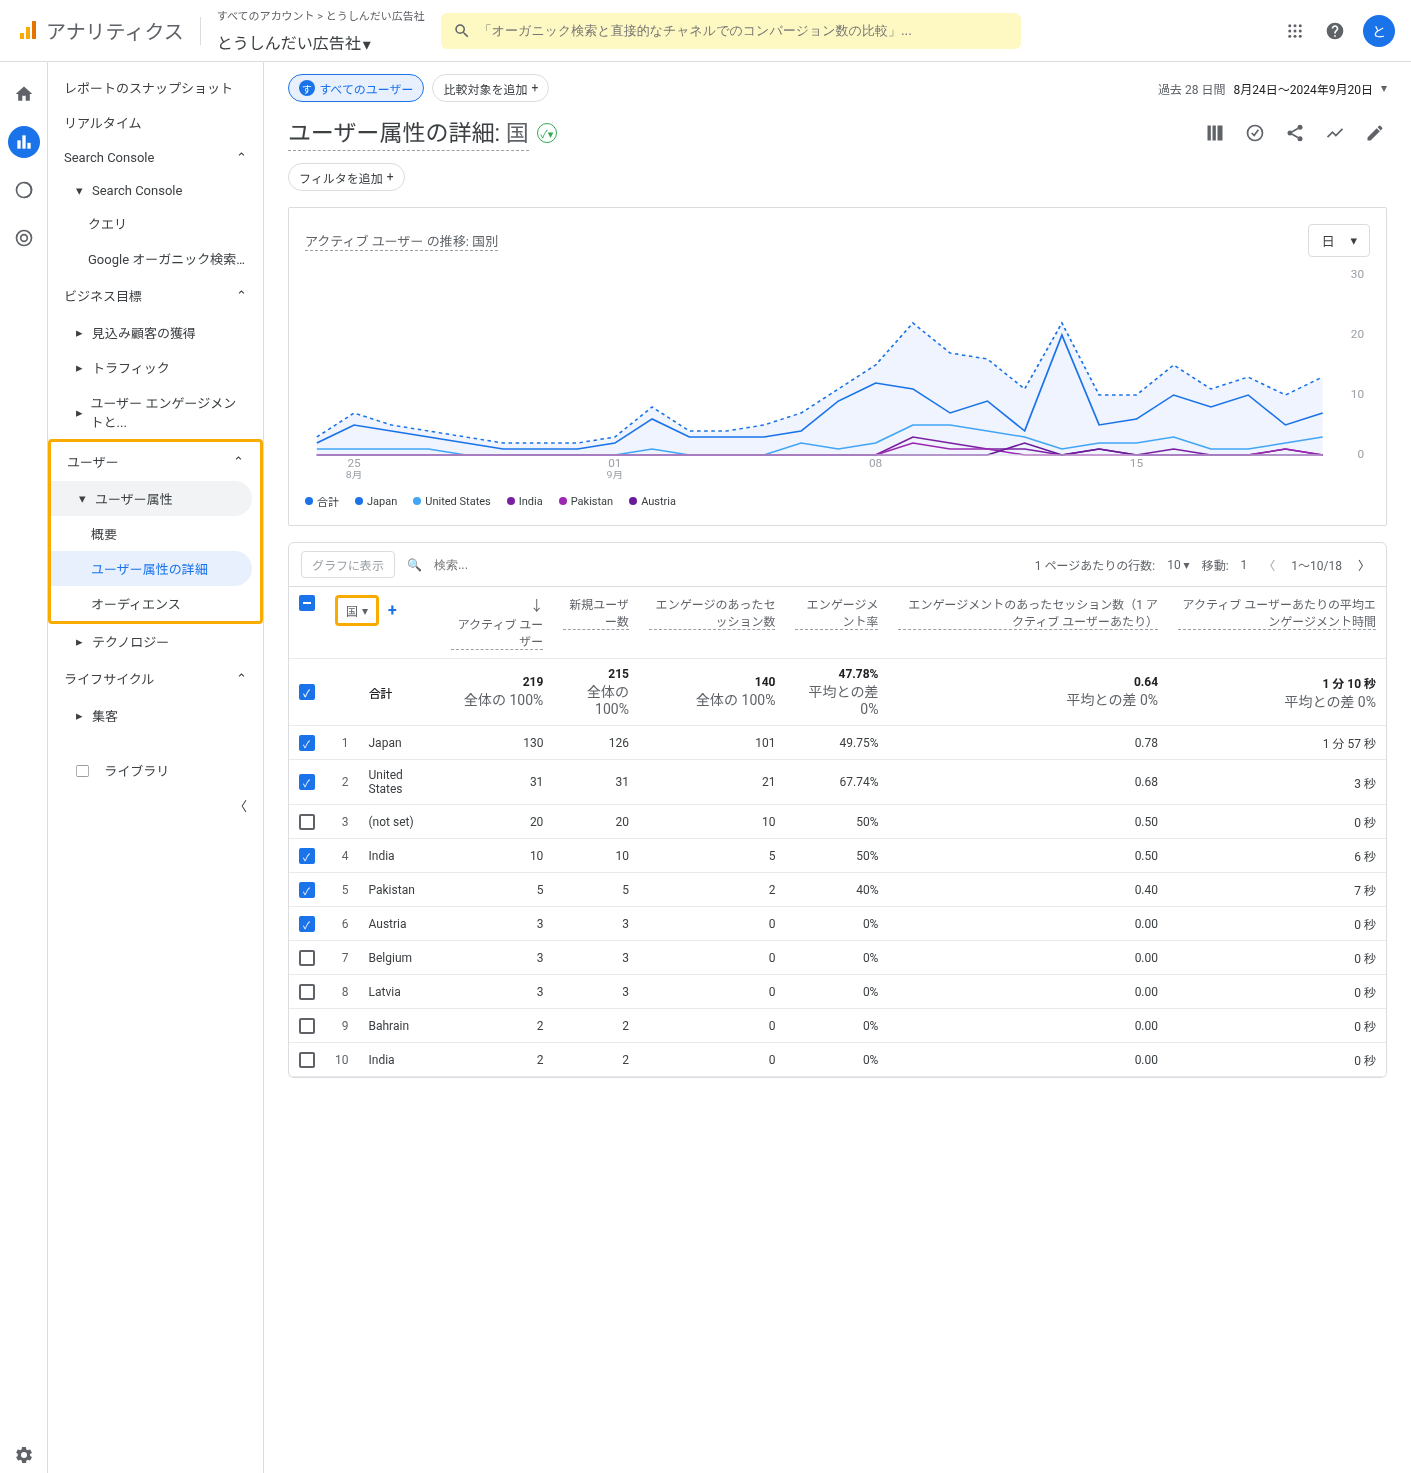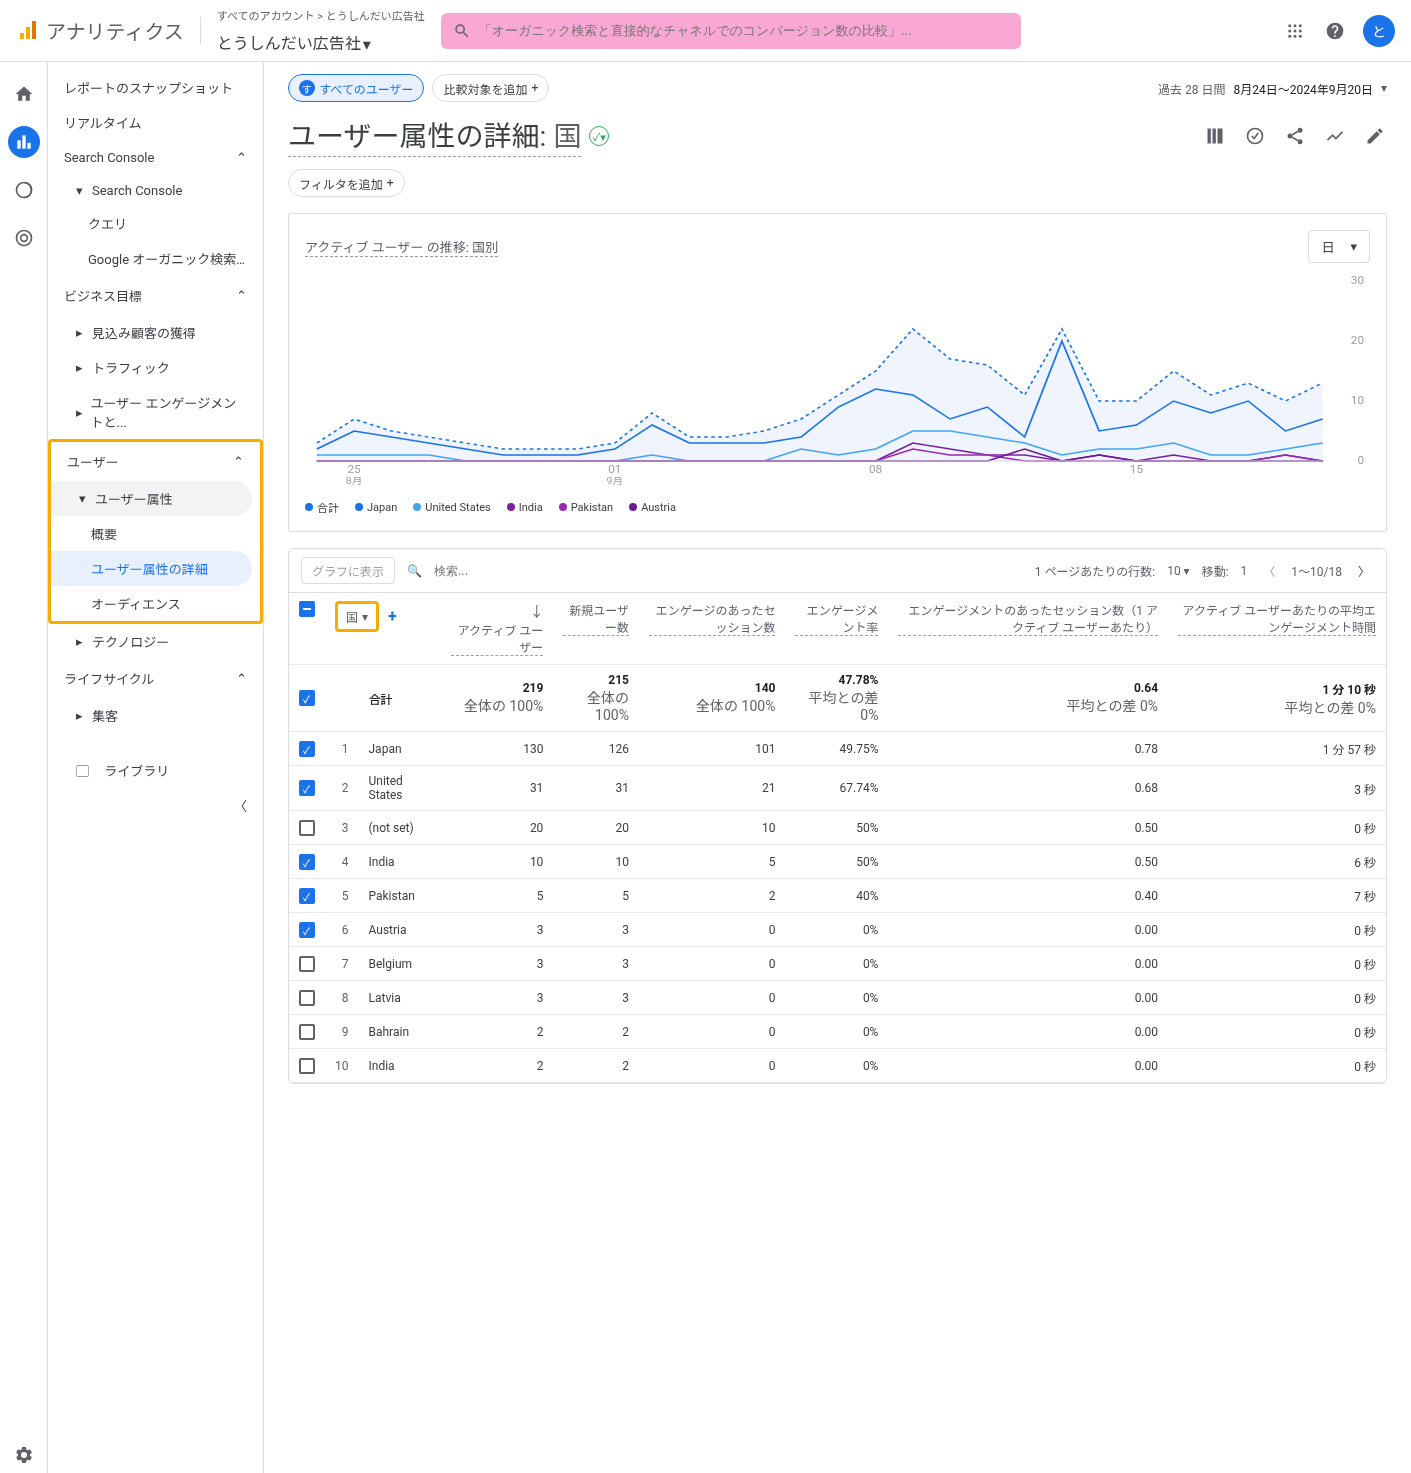--- a/index.html
+++ b/index.html
@@ -6,21 +6,21 @@
 body { font-family: Roboto, "Noto Sans JP", Arial, sans-serif; font-size: 13px; color: #3c4043; background: #fff; }
 
 
 .header { display: flex; align-items: center; height: 62px; padding: 0 16px; border-bottom: 1px solid #dadce0; gap: 16px; }
 .logo { display: flex; align-items: center; gap: 6px; }
 .logo-icon { width: 24px; height: 24px; }
 .logo-text { font-size: 20px; color: #5f6368; }
 .divider-v { width: 1px; height: 28px; background: #dadce0; }
 .account-selector { font-size: 11px; color: #5f6368; }
 .account-selector .property { font-size: 16px; color: #3c4043; display: flex; align-items: flex-end; gap: 2px; margin-top: 7px; }
-.search-bar { flex: 1; display: flex; align-items: center; background: #f9a8d4; border-radius: 6px; height: 36px; padding: 0 12px; gap: 8px; max-width: 580px; }
+.search-bar { flex: 1; display: flex; align-items: center; background: #fef9c3; border-radius: 6px; height: 36px; padding: 0 12px; gap: 8px; max-width: 580px; }
 .search-bar input { border: none; background: transparent; flex: 1; font-size: 13px; color: #5f6368; outline: none; }
 .header-right { margin-left: auto; display: flex; align-items: center; gap: 16px; }
 .icon-btn { width: 24px; height: 24px; display: flex; align-items: center; justify-content: center; color: #5f6368; cursor: pointer; }
 .avatar { width: 32px; height: 32px; border-radius: 50%; background: #1a73e8; color: #fff; display: flex; align-items: center; justify-content: center; font-size: 14px; }
 
 
 .layout { display: flex; height: calc(100vh - 48px); }
 .rail { width: 48px; border-right: 1px solid #dadce0; display: flex; flex-direction: column; align-items: center; padding-top: 16px; gap: 16px; }
 .rail-item { width: 32px; height: 32px; border-radius: 50%; display: flex; align-items: center; justify-content: center; color: #5f6368; cursor: pointer; }
 .rail-item.active { background: #1a73e8; color: #fff; }
@@ -37,21 +37,21 @@
 .collapse-btn { display: flex; justify-content: flex-end; padding: 8px 16px; }
 
 .main { flex: 1; overflow: auto; background: #fff; }
 .controls { display: flex; align-items: center; padding: 12px 24px 8px; gap: 8px; }
 .chip { display: inline-flex; align-items: center; border: 1px solid #dadce0; border-radius: 16px; height: 28px; padding: 0 10px; font-size: 12px; cursor: pointer; gap: 4px; }
 .chip.primary { background: #e8f0fe; border-color: #1a73e8; color: #1a73e8; }
 .chip .badge { width: 16px; height: 16px; border-radius: 50%; background: #1a73e8; color: #fff; font-size: 10px; display: flex; align-items: center; justify-content: center; }
 .date-range { margin-left: auto; font-size: 12px; color: #5f6368; display: flex; align-items: center; gap: 8px; }
 
 .title-row { display: flex; align-items: center; padding: 4px 24px 12px; gap: 8px; }
-.page-title { font-size: 28px; color: #3c4043; border-bottom: 1px dashed #9aa0a6; padding-bottom: 2px; }
+.page-title { font-size: 23px; color: #3c4043; border-bottom: 1px dashed #9aa0a6; padding-bottom: 2px; }
 .page-title .dim { color: #5f6368; }
 .check-icon { width: 20px; height: 20px; border: 1px solid #34a853; border-radius: 50%; color: #34a853; display: flex; align-items: center; justify-content: center; font-size: 11px; }
 .title-actions { margin-left: auto; display: flex; gap: 16px; }
 .filter-row { padding: 0 24px 16px; }
 
 .card { border: 1px solid #dadce0; border-radius: 2px; margin: 0 24px 16px; padding: 16px; }
 .chart-header { display: flex; align-items: center; justify-content: space-between; margin-bottom: 8px; }
 .chart-title { font-size: 13px; color: #5f6368; border-bottom: 1px dashed #9aa0a6; width: fit-content; }
 .period-select { border: 1px solid #dadce0; border-radius: 4px; padding: 6px 12px; display: flex; align-items: center; gap: 16px; cursor: pointer; font-size: 13px; }
 .chart-area { position: relative; height: 220px; }

